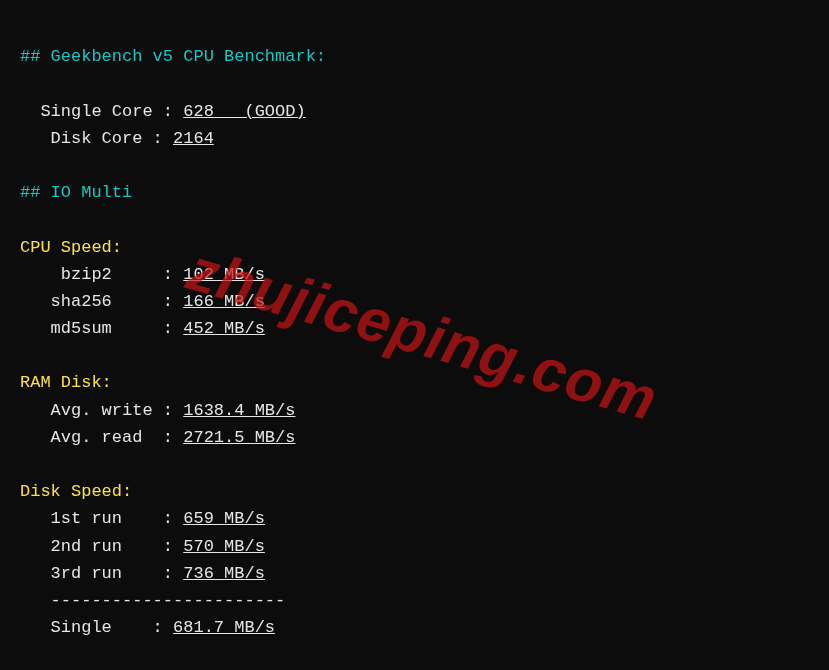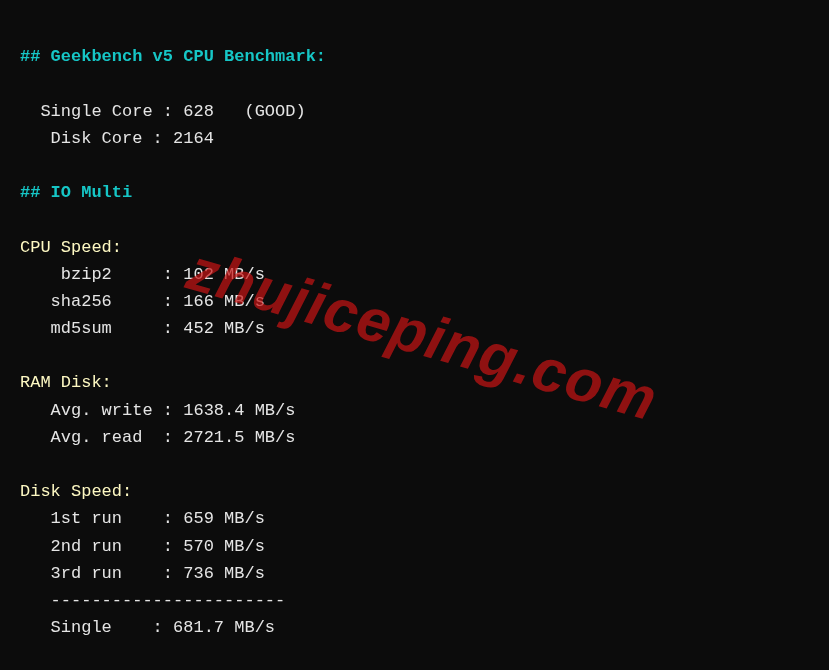--- a/index.html
+++ b/index.html
@@ -14,27 +14,28 @@
   .terminal {
     font-family: "Consolas", "Courier New", monospace;
     font-size: 17px;
     line-height: 1.6;
     padding: 16px 20px;
     white-space: pre;
     color: #e5e5e5;
   }
   .heading {
     color: #16c6c6;
-    font-weight: bold;
+    font-weight: normal;
   }
   .subhead {
-    color: #fef9c3;
+    color: #fde047;
   }
   .value {
     color: #e5e5e5;
+    text-decoration: underline;
   }
   .watermark {
     position: absolute;
     top: 300px;
     left: 180px;
     font-family: Arial, sans-serif;
     font-size: 60px;
     font-style: italic;
     font-weight: bold;
     color: rgba(200, 20, 20, 0.7);

